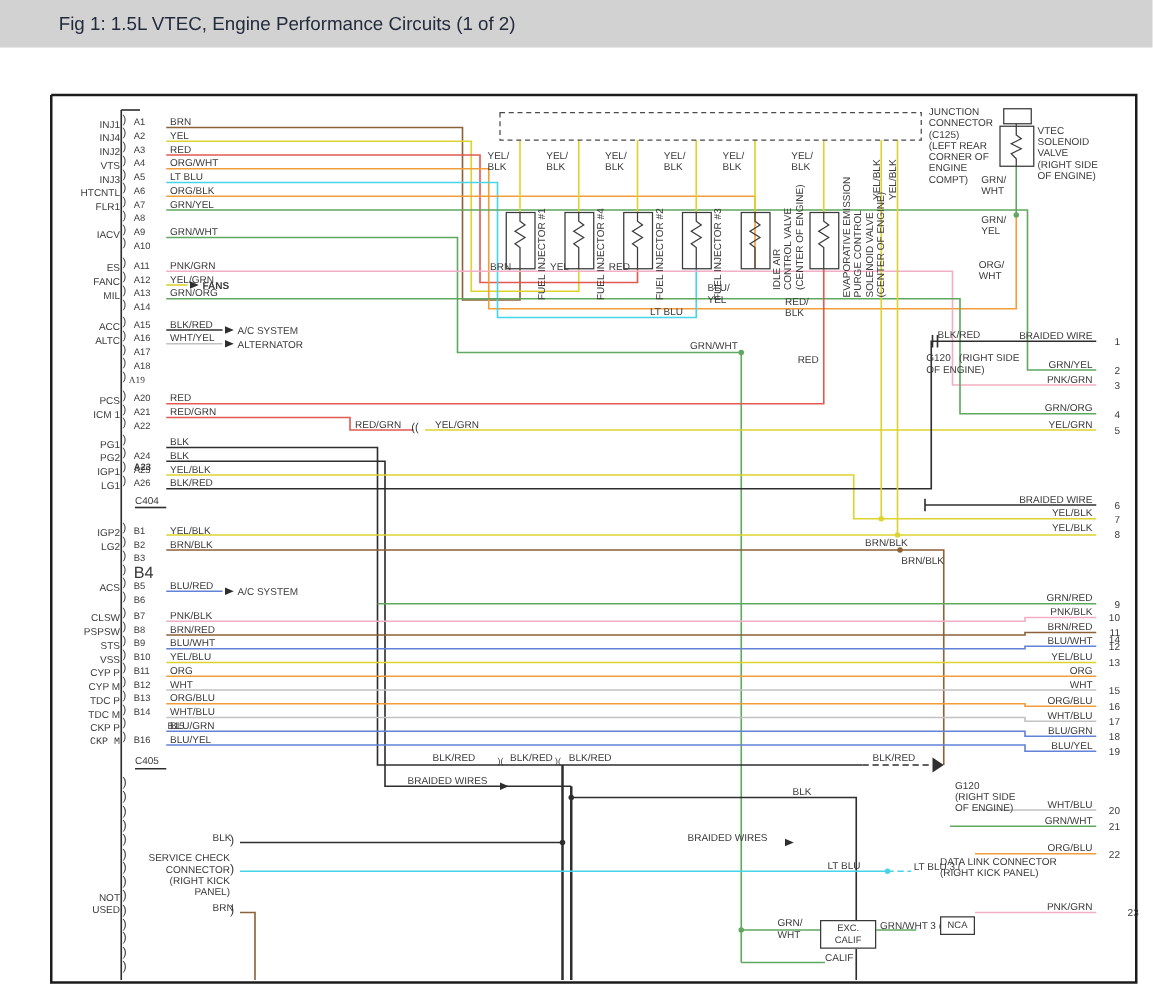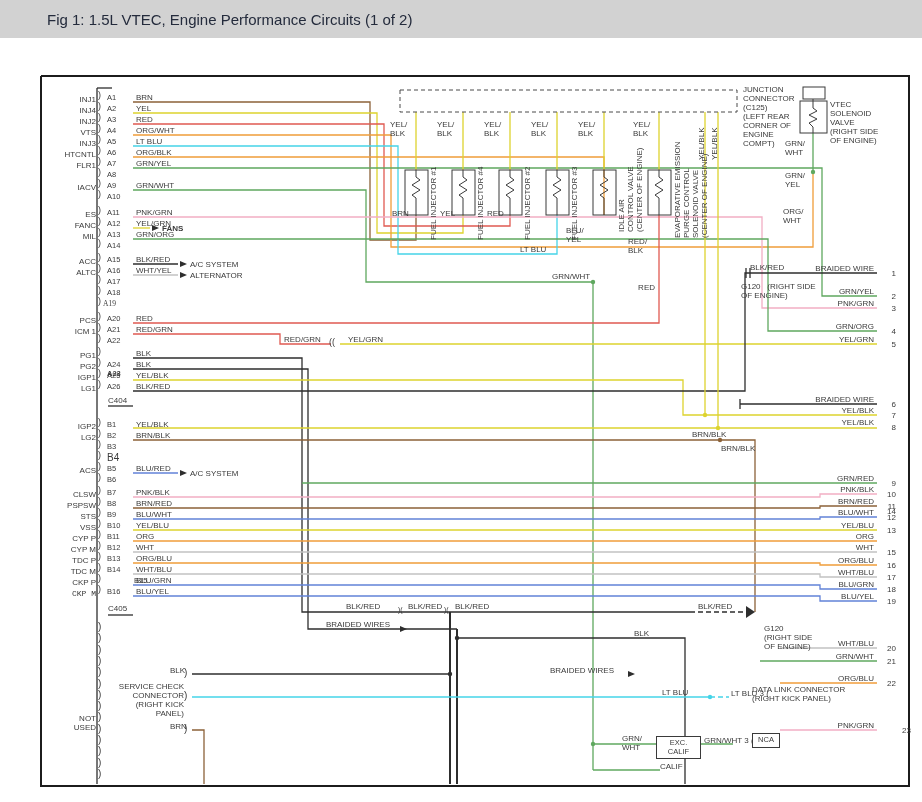--- a/index.html
+++ b/index.html
@@ -201,21 +201,21 @@
     <div class="lbl" style="left: 136px; top: 382px;">BLK/RED</div>
     <div class="lbl" style="left: 98px; top: 418px; font-size: 9px;">)</div>
     <div class="lbl" style="left: 107px; top: 420px; font-size: 7.5px;">B1</div>
     <div class="lbl" style="left: 136px; top: 420px;">YEL/BLK</div>
     <div class="lbl" style="left: 98px; top: 429px; font-size: 9px;">)</div>
     <div class="lbl" style="left: 107px; top: 431px; font-size: 7.5px;">B2</div>
     <div class="lbl" style="left: 136px; top: 431px;">BRN/BLK</div>
     <div class="lbl" style="left: 98px; top: 440px; font-size: 9px;">)</div>
     <div class="lbl" style="left: 107px; top: 442px; font-size: 7.5px;">B3</div>
     <div class="lbl" style="left: 98px; top: 451px; font-size: 9px;">)</div>
-    <div class="lbl" style="left: 107px; top: 453px; font-size: 10px;">B4</div>
+    <div class="lbl" style="left: 107px; top: 453px; font-size: 13px;">B4</div>
     <div class="lbl" style="left: 98px; top: 462px; font-size: 9px;">)</div>
     <div class="lbl" style="left: 107px; top: 464px; font-size: 7.5px;">B5</div>
     <div class="lbl" style="left: 136px; top: 464px;">BLU/RED</div>
     <div class="lbl" style="left: 98px; top: 473px; font-size: 9px;">)</div>
     <div class="lbl" style="left: 107px; top: 475px; font-size: 7.5px;">B6</div>
     <div class="lbl" style="left: 98px; top: 486px; font-size: 9px;">)</div>
     <div class="lbl" style="left: 107px; top: 488px; font-size: 7.5px;">B7</div>
     <div class="lbl" style="left: 136px; top: 488px;">PNK/BLK</div>
     <div class="lbl" style="left: 98px; top: 497px; font-size: 9px;">)</div>
     <div class="lbl" style="left: 107px; top: 499px; font-size: 7.5px;">B8</div>

